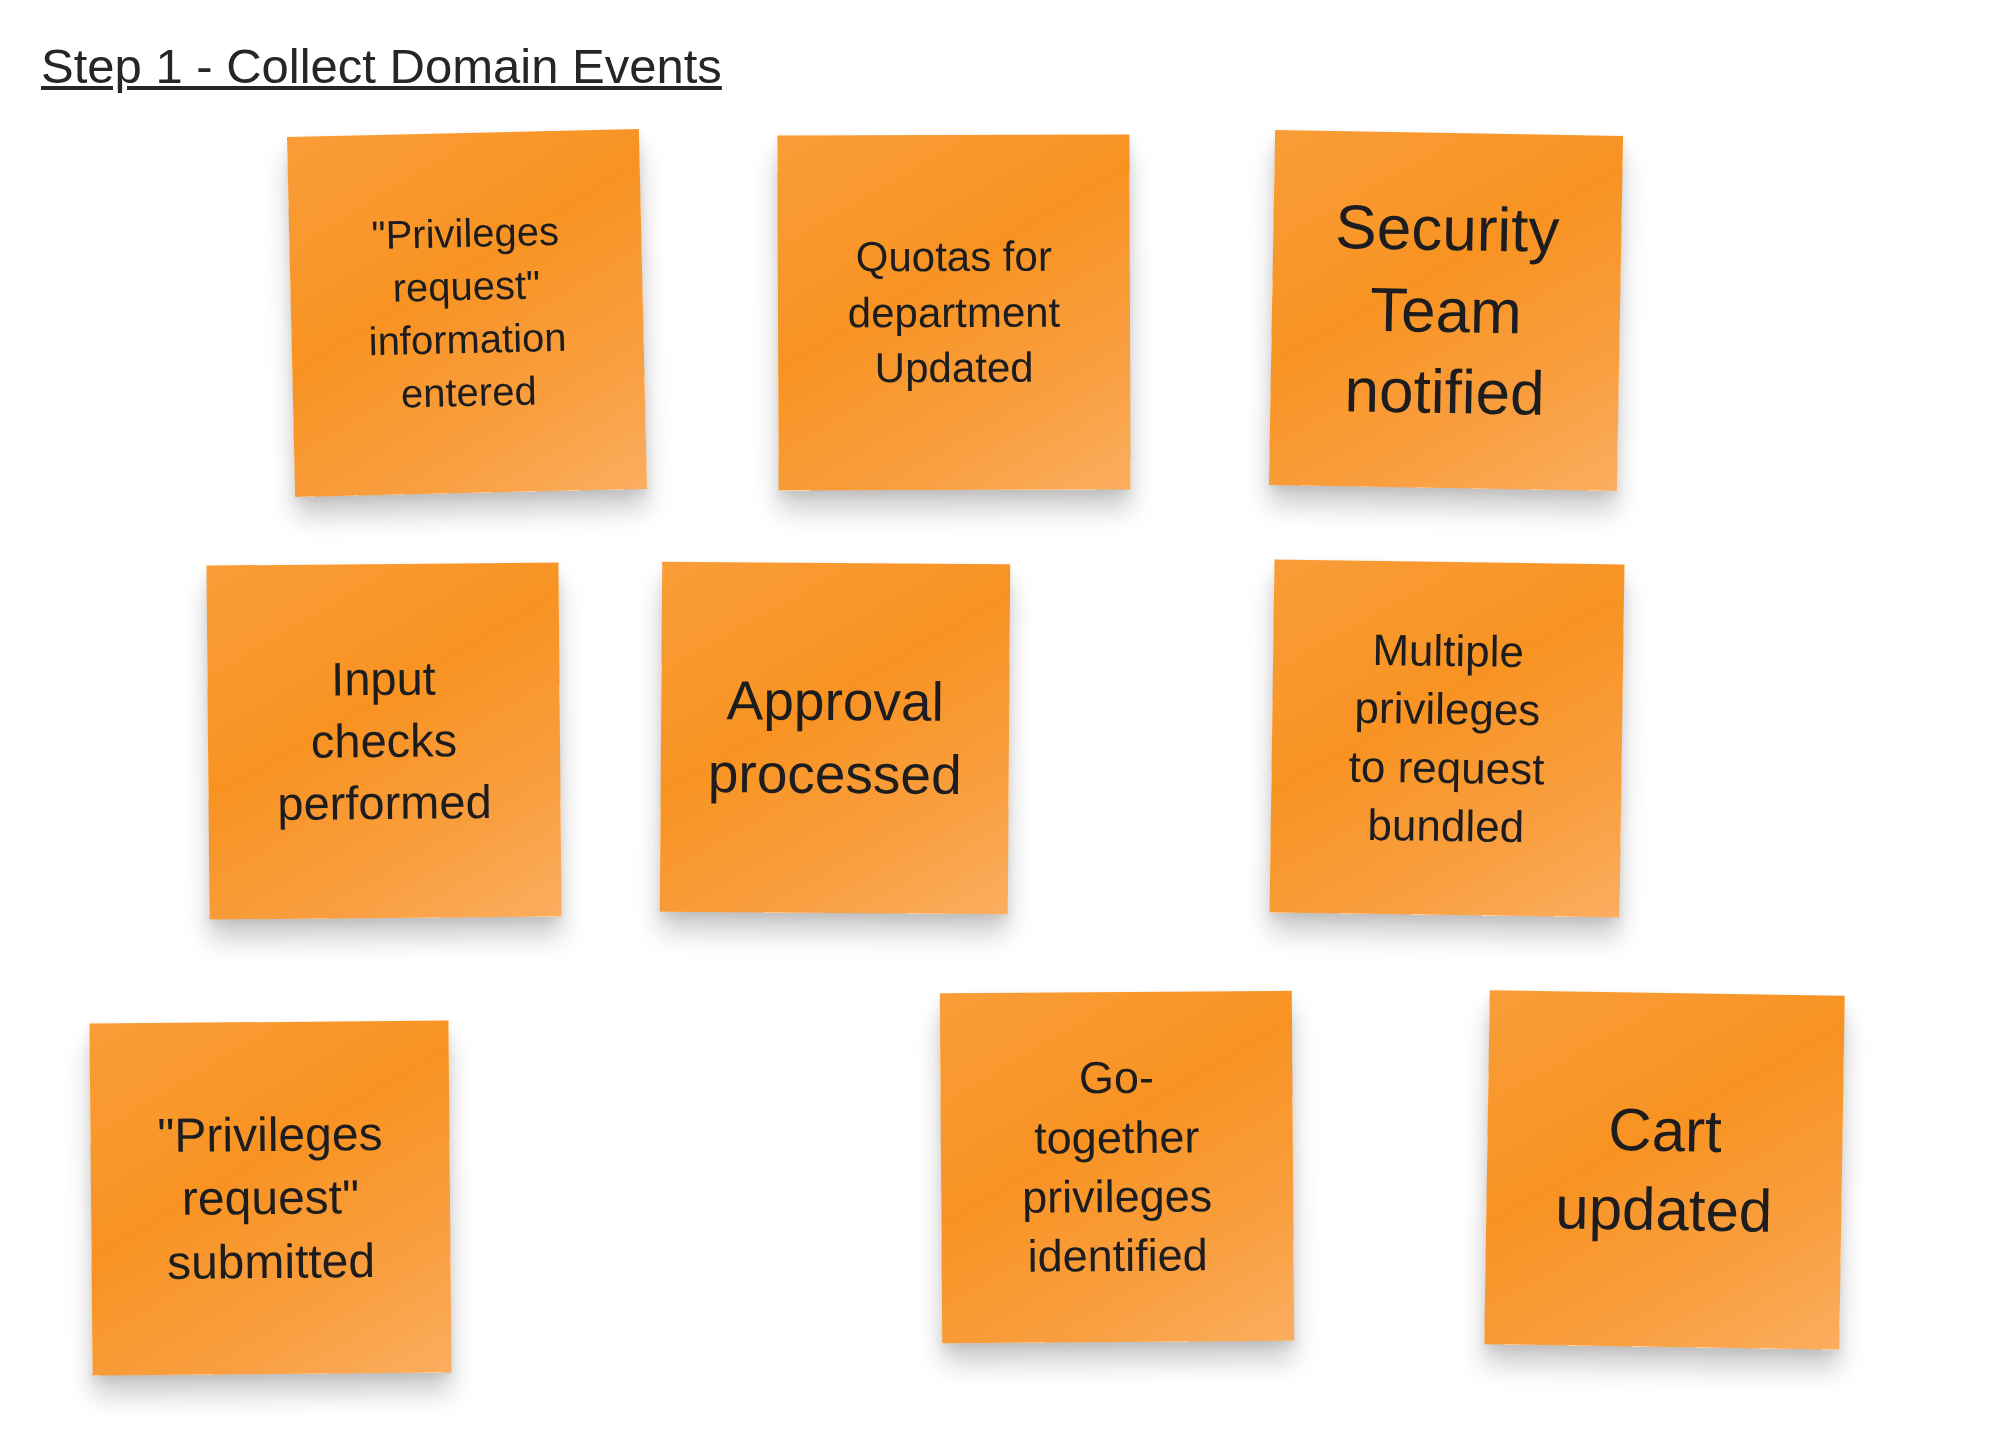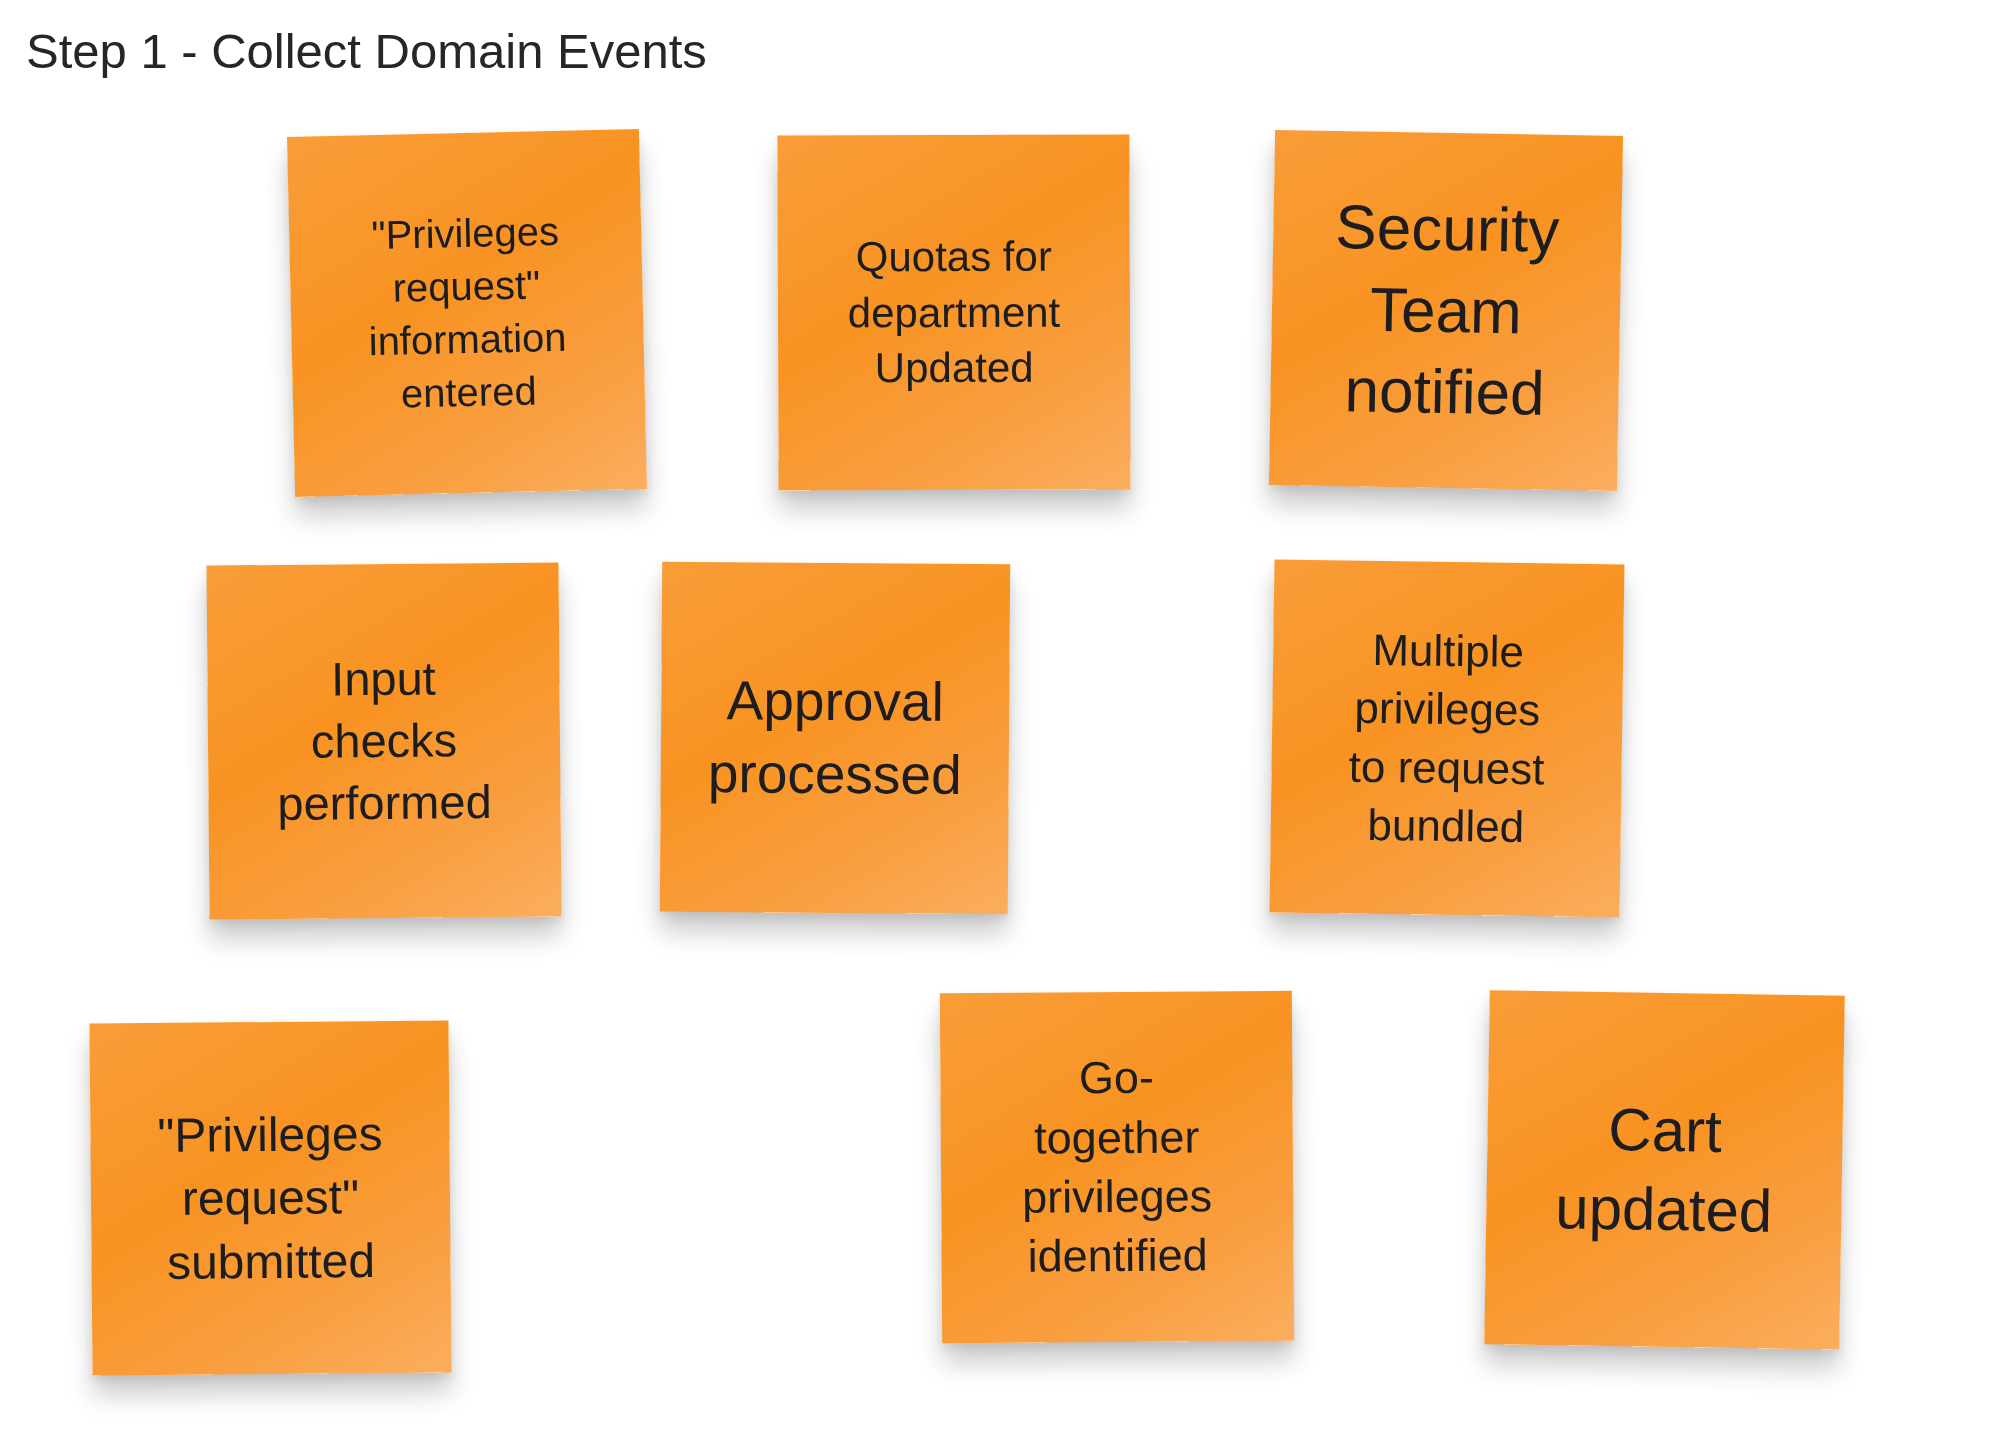--- a/index.html
+++ b/index.html
@@ -12,26 +12,27 @@
     width: 1999px;
     height: 1434px;
     background: var(--background, #ffffff);
     font-family: "Liberation Sans", sans-serif;
     overflow: hidden;
   }
   .board-title {
     position: absolute;
     left: 25px;
     top: 22px;
-    margin: 1px;
+    margin: 16px;
     font-size: 49px;
     font-weight: 400;
     letter-spacing: 0px;
     color: var(--title-text, #262626);
     white-space: nowrap;
+    text-decoration: underline;
   }
   .note {
     position: absolute;
     display: flex;
     align-items: center;
     justify-content: center;
     text-align: center;
     box-sizing: border-box;
     padding: 18px 24px;
     color: var(--note-text, #1d1d1f);

